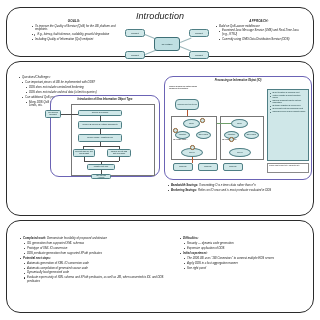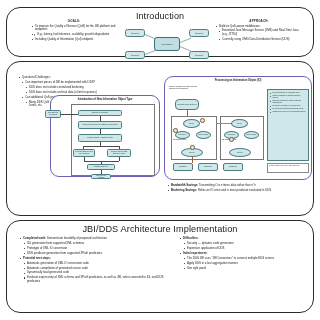--- a/index.html
+++ b/index.html
@@ -1,21 +1,21 @@
 <!DOCTYPE html>
 <html><head>
 <meta charset="utf-8">
 <style>
   html,body{margin:0;padding:0;}
   body{
     width:320px;height:320px;background:#ffffff;
     font-family:"Liberation Sans", sans-serif;
     color:#111;overflow:hidden;position:relative;
   }
-  .poster{position:absolute;inset:0;}
+  .poster{position:absolute;inset:0;font-style:italic;}
 
   .panel{
     position:absolute;
     border:1.4px solid #2b2b2b;
     border-radius:14px;
     background:#ffffff;
     box-sizing:border-box;
   }
   #panel-intro{left:6px;top:7px;width:308px;height:50px;}
   #panel-arch{left:6px;top:61px;width:308px;height:155px;}
@@ -284,21 +284,20 @@
       <ul class="bl">
         <li><span class="b">Bandwidth Savings:</span>
           <span>Transmitting O = n times data rather than n*n</span></li>
         <li><span class="b">Brokering Savings:</span>
           <span>Relies on IO once and is most predicate evaluated in DDS</span></li>
       </ul>
     </div>
   </div>
 
   <div class="panel" id="panel-impl">
-    <div class="panel-title">JBI/DDS Architecture Implementation</div>
 
     <div id="impl-left">
       <ul class="bl">
         <li>
           <span class="b">Completed work:</span>
           <span>Demonstrate feasibility of proposed architecture</span>
         </li>
       </ul>
       <ul class="bl" style="padding-left:4px;">
         <li>IDL generation from supported XML schemas</li>

